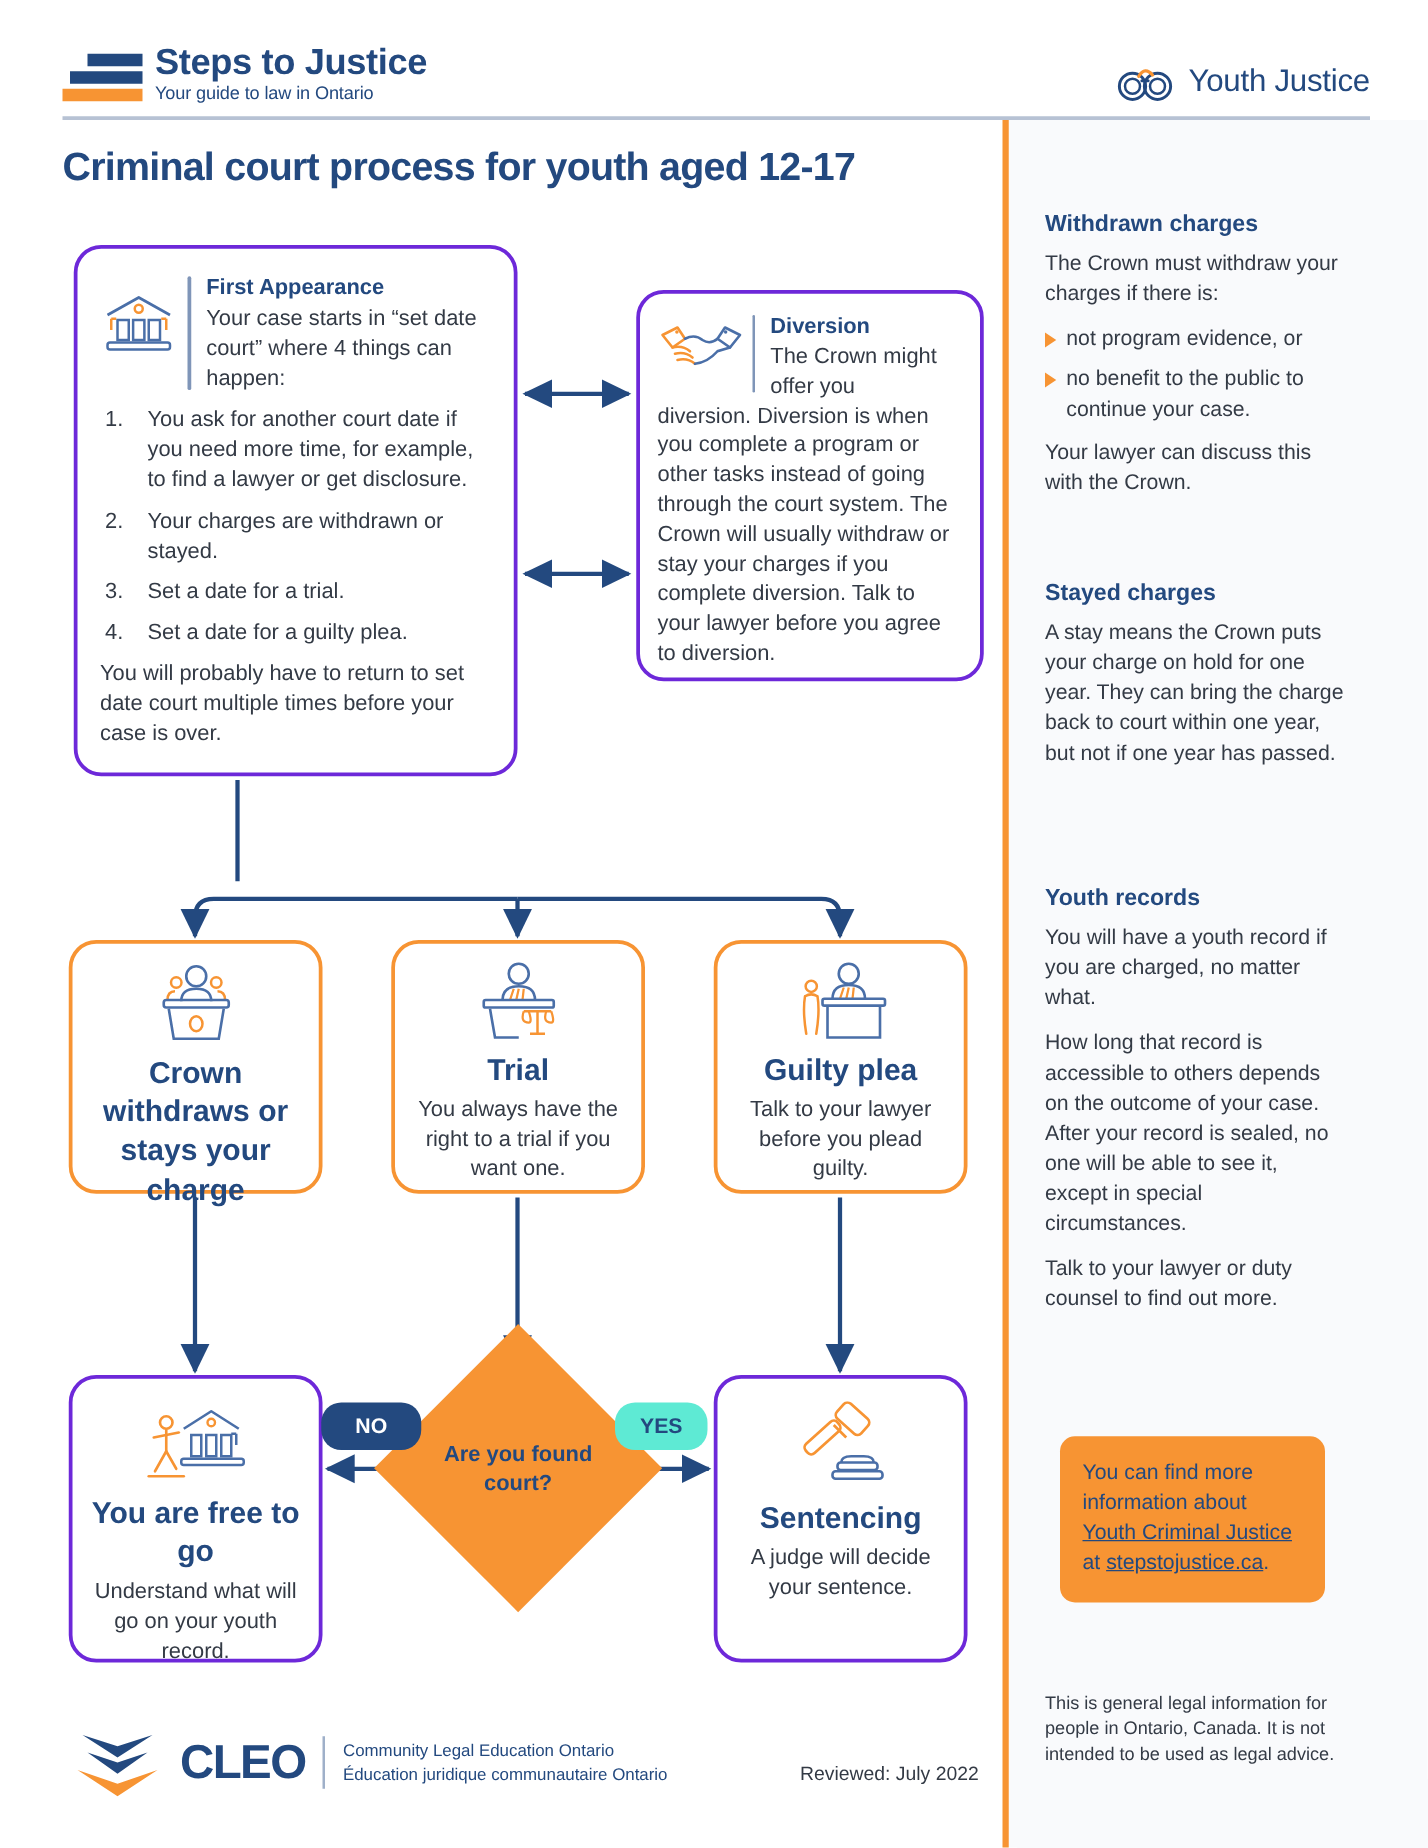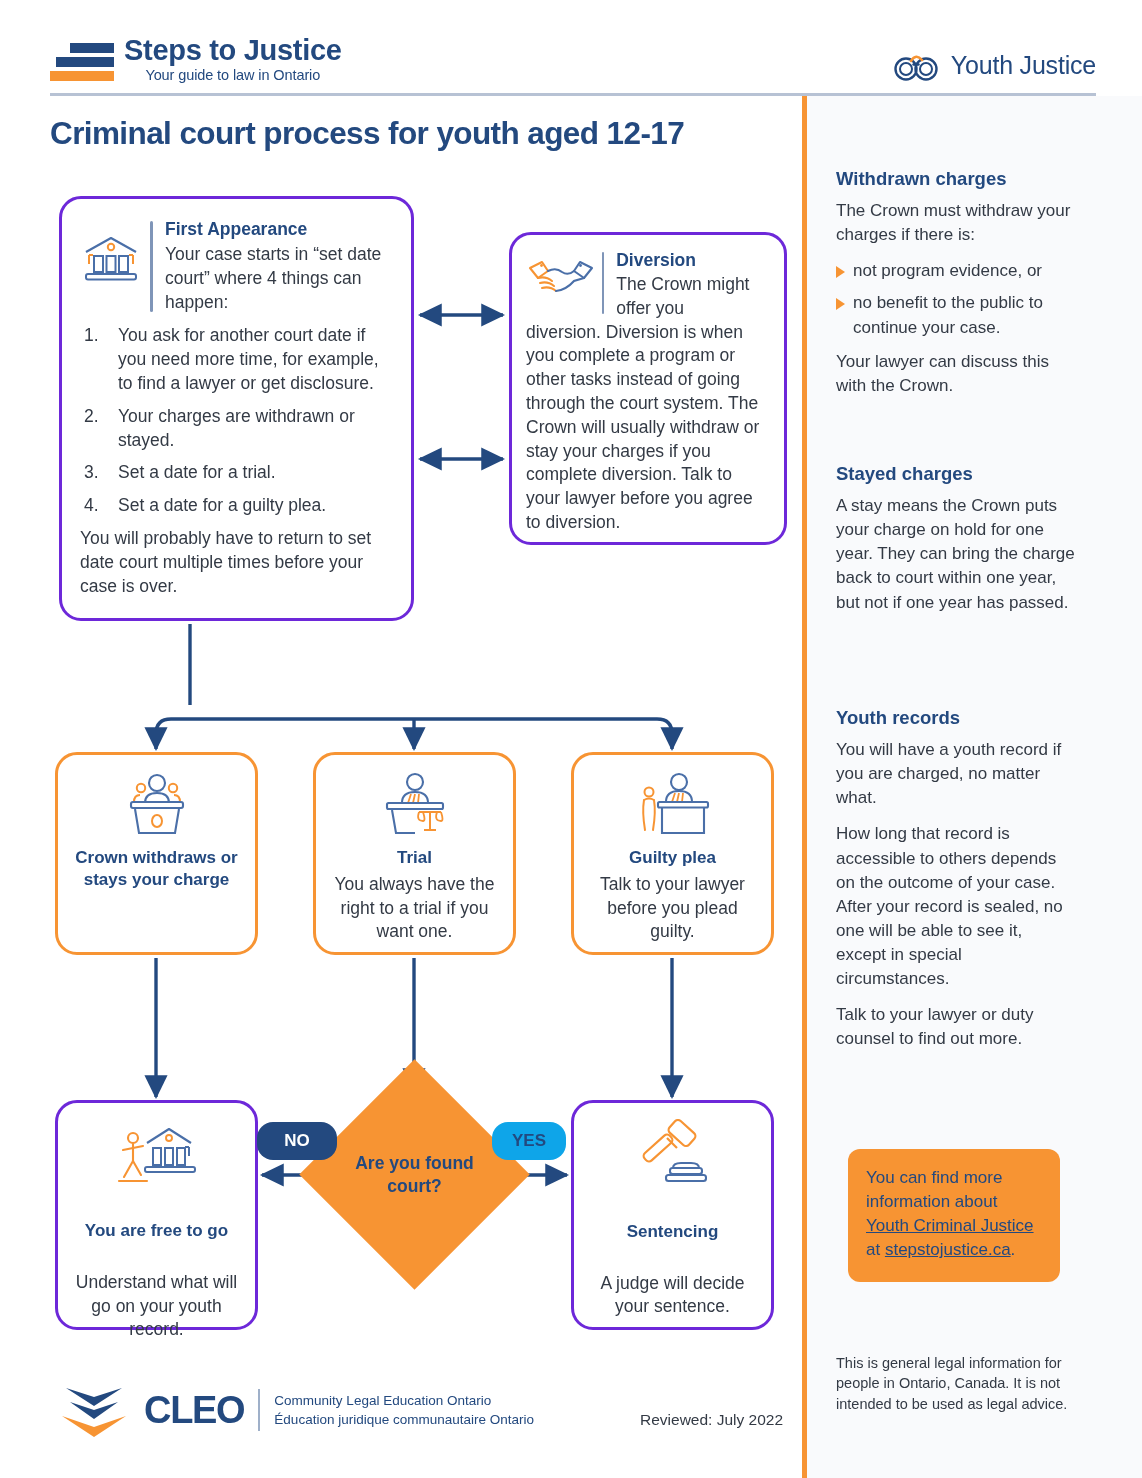--- a/index.html
+++ b/index.html
@@ -13,21 +13,21 @@
   .page { position: relative; width: 1142px; height: 1478px; }
 
   
   .header { position: absolute; left: 0; top: 0; width: 1142px; height: 96px; }
   .sj-logo { position: absolute; left: 50px; top: 36px; display: flex; align-items: flex-end; }
   .sj-bars { width: 64px; position: relative; margin-right: 10px; padding-bottom: 2px; }
   .sj-bars .b { height: 10px; margin-bottom: 4px; background: #23497f; }
   .sj-bars .b1 { width: 44px; margin-left: 20px; }
   .sj-bars .b2 { width: 58px; margin-left: 6px; }
   .sj-bars .b3 { width: 64px; margin-left: 0; background: #f79433; margin-bottom: 0; }
-  .sj-text { line-height: 1; text-align: center; }
+  .sj-text { line-height: 1; }
   .sj-title { font-size: 29px; font-weight: bold; color: #23497f; letter-spacing: -0.3px; }
   .sj-sub { font-size: 14.5px; color: #23497f; margin-top: 3px; letter-spacing: -0.1px; }
 
   .yj-logo { position: absolute; right: 46px; top: 48px; display: flex; align-items: center; }
   .yj-text { font-size: 25px; font-weight: normal; color: #23497f; margin-left: 10px; letter-spacing: -0.2px; }
 
   .header-rule { position: absolute; left: 50px; top: 93px; width: 1046px; height: 3px; background: #b7c2d4; }
 
   
   .vdivider { position: absolute; left: 802px; top: 96px; width: 5px; height: 1382px; background: #f79433; }
@@ -64,45 +64,45 @@
   .dv-icon { width: 72px; flex: 0 0 72px; padding-top: 4px; }
   .dv-vr { width: 3px; background: #7f95b8; margin: 2px 12px 2px 4px; height: 62px; border-radius: 2px; }
   .dv-head { font-size: 17.5px; font-weight: bold; color: #23497f; }
   .dv-lead { font-size: 17.5px; color: #333a45; line-height: 1.36; margin-top: 2px; }
   .dv-rest { font-size: 17.5px; color: #333a45; line-height: 1.36; }
   #boxCrown { left: 55px; top: 752px; width: 203px; height: 203px; }
   #boxTrial  { left: 313px; top: 752px; width: 203px; height: 203px; }
   #boxPlea   { left: 571px; top: 752px; width: 203px; height: 203px; }
   .r2-inner { height: 100%; display: flex; flex-direction: column; align-items: center; padding: 14px 10px 8px 10px; }
   .r2-icon { height: 72px; display: flex; align-items: center; justify-content: center; }
-  .r2-title { font-size: 17px; font-weight: bold; color: #23497f; text-align: center; margin-top: 6px; line-height: 1.3; }
+  .r2-title { font-size: 24px; font-weight: bold; color: #23497f; text-align: center; margin-top: 6px; line-height: 1.3; }
   .r2-desc { font-size: 17.5px; color: #333a45; text-align: center; line-height: 1.35; margin-top: 4px; }
 
   
   #boxFree { left: 55px; top: 1100px; width: 203px; height: 230px; }
   #boxSentencing { left: 571px; top: 1100px; width: 203px; height: 230px; }
-  .r3-inner { height: 100%; display: flex; flex-direction: column; align-items: center; padding: 16px 10px 8px 10px; gap: 25px; }
+  .r3-inner { height: 100%; display: flex; flex-direction: column; align-items: center; padding: 16px 10px 8px 10px; }
   .r3-icon { height: 74px; display: flex; align-items: center; justify-content: center; }
 
   
   .diamond {
     position: absolute; left: 333px; top: 1093px; width: 163px; height: 163px;
     background: #f79433; transform: rotate(45deg);
   }
   .diamond-label {
     position: absolute; left: 333px; top: 1093px; width: 163px; height: 163px;
     display: flex; align-items: center; justify-content: center;
     font-size: 17.5px; font-weight: bold; color: #23497f; text-align: center; line-height: 1.3;
   }
   .pill {
     position: absolute; border-radius: 16px; font-size: 17px; font-weight: bold;
     display: flex; align-items: center; justify-content: center; padding: 0 6px;
   }
   #pillNo { left: 257px; top: 1122px; width: 80px; height: 38px; background: #23497f; color: #fff; }
-  #pillYes { left: 492px; top: 1122px; width: 74px; height: 38px; background: #0ea5e9; color: #23497f; }
+  #pillYes { left: 492px; top: 1122px; width: 74px; height: 38px; background: #5eead4; color: #23497f; }
 
   
   .connectors { position: absolute; left: 0; top: 0; width: 802px; height: 1478px; }
 
   
   .sb { position: absolute; left: 836px; width: 240px; }
   .sb-h { font-size: 18.5px; font-weight: bold; color: #23497f; margin-bottom: 9px; }
   .sb-p { font-size: 17px; color: #333a45; line-height: 1.42; margin-bottom: 12px; }
   .sb-ul { list-style: none; margin: 0 0 10px 0; }
   .sb-ul li { font-size: 17px; color: #333a45; line-height: 1.42; position: relative; padding-left: 17px; margin-bottom: 8px; }

